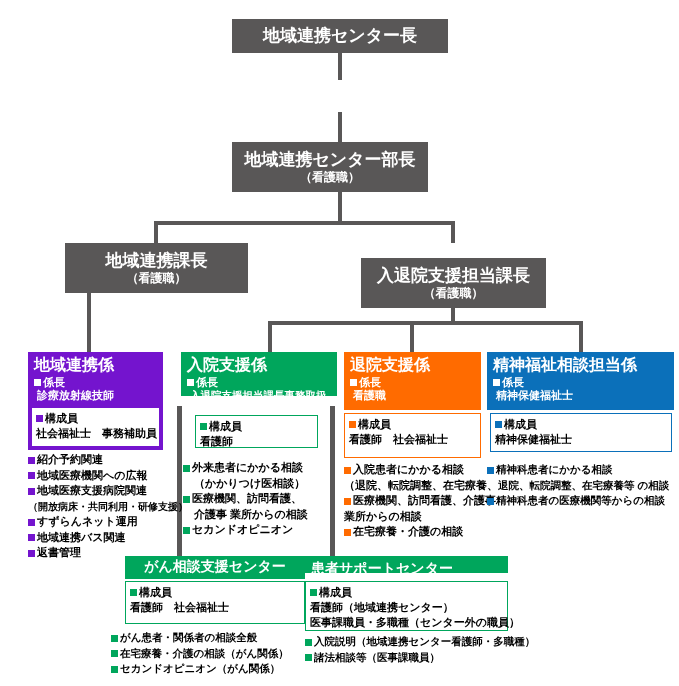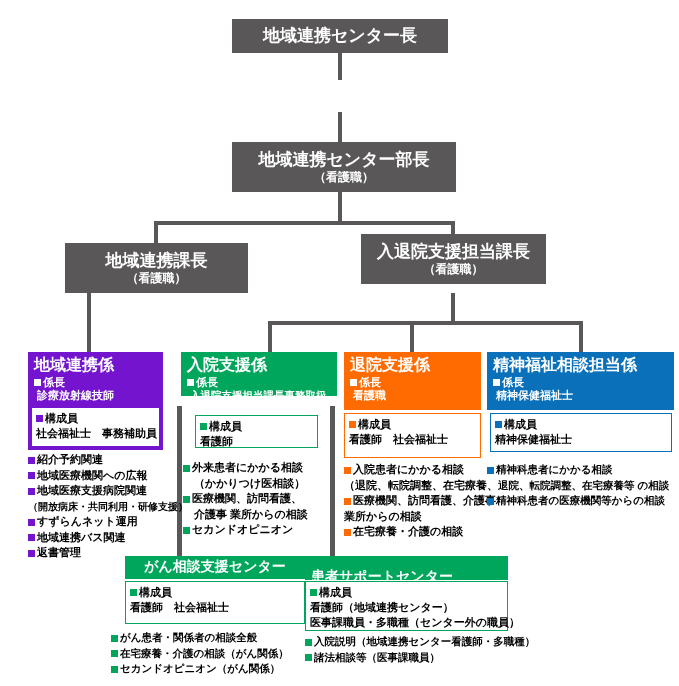--- a/index.html
+++ b/index.html
@@ -66,29 +66,29 @@
   <div class="conn" style="left:268px;top:321px;width:315px;height:4px;"></div>
   <div class="conn" style="left:268px;top:321px;width:4px;height:31px;"></div>
   <div class="conn" style="left:410px;top:321px;width:4px;height:31px;"></div>
   <div class="conn" style="left:579px;top:321px;width:4px;height:31px;"></div>
   <div class="conn" style="left:177px;top:406px;width:5px;height:150px;"></div>
   <div class="conn" style="left:330px;top:406px;width:5px;height:150px;"></div>
 
   <div class="darkbox" style="left:232px;top:19px;width:216px;height:34px;">
     <div class="t">地域連携センター長</div>
   </div>
-  <div class="darkbox" style="left:232px;top:142px;width:224px;height:50px;">
+  <div class="darkbox" style="left:232px;top:142px;width:196px;height:50px;">
     <div class="t">地域連携センター部長</div>
     <div class="s">（看護職）</div>
   </div>
   <div class="darkbox" style="left:65px;top:243px;width:183px;height:50px;">
     <div class="t">地域連携課長</div>
     <div class="s">（看護職）</div>
   </div>
-  <div class="darkbox" style="left:361px;top:234px;width:185px;height:50px;">
+  <div class="darkbox" style="left:361px;top:258px;width:185px;height:50px;">
     <div class="t">入退院支援担当課長</div>
     <div class="s">（看護職）</div>
   </div>
 
   <div class="c-purple">
     <div class="sechead bg-purple" style="left:28px;top:352px;width:135px;height:98px;">
       <div class="t">地域連携係</div>
       <div class="hrow">
         <span class="sq"></span>
         <span>係長</span>
@@ -271,21 +271,21 @@
           <span>在宅療養・介護の相談（がん関係）</span>
         </div>
         <div class="li">
           <span class="sq"></span>
           <span>セカンドオピニオン（がん関係）</span>
         </div>
       </div>
   </div>
 
   <div class="c-green2">
-    <div class="sechead bg-green" style="left:305px;top:556px;width:203px;height:17px;padding:12px 6px;">
+    <div class="sechead bg-green" style="left:305px;top:556px;width:203px;height:17px;padding:4px 6px;">
       <div class="t">患者サポートセンター</div>
     </div>
     <div class="memberbox" style="left:305px;top:581px;width:203px;height:50px;">
       <div class="mlabel">
         <span class="sq"></span>
         <span>構成員</span>
       </div>
       <div class="mlines" style="font-size:10.5px;">
           <div class="li"><span>看護師（地域連携センター）</span></div>
           <div class="li"><span>医事課職員・多職種（センター外の職員）</span></div>

